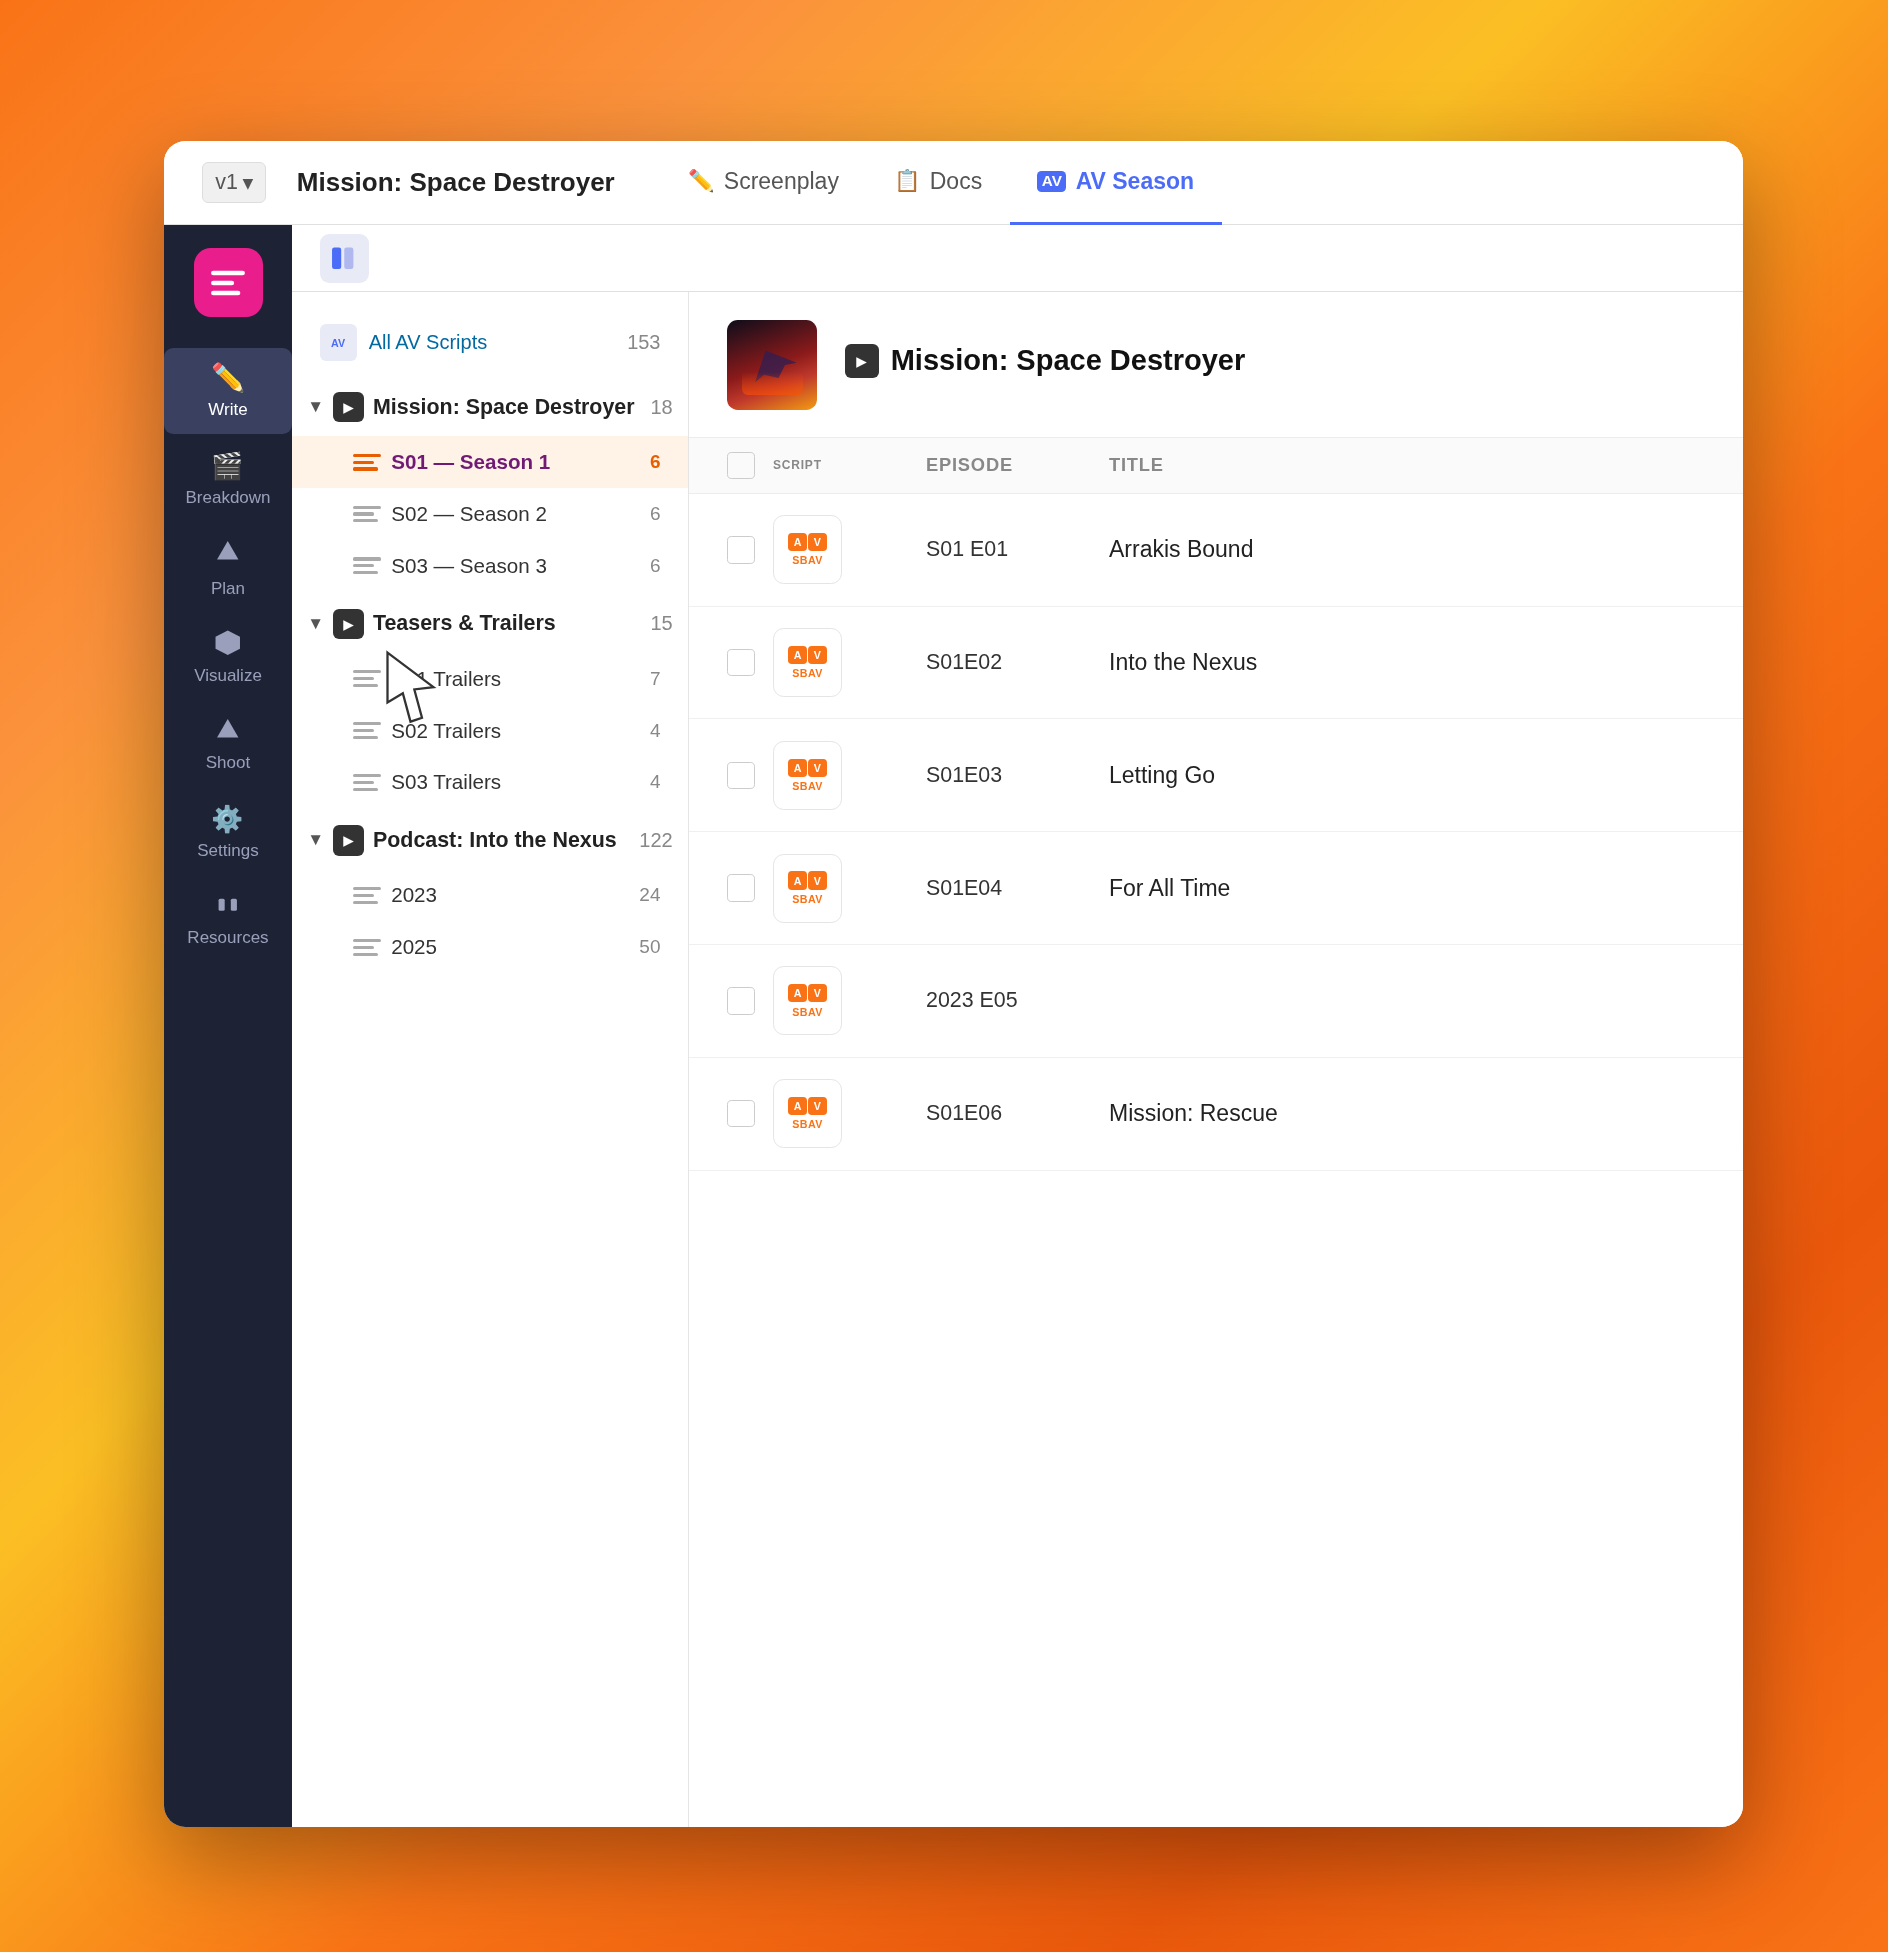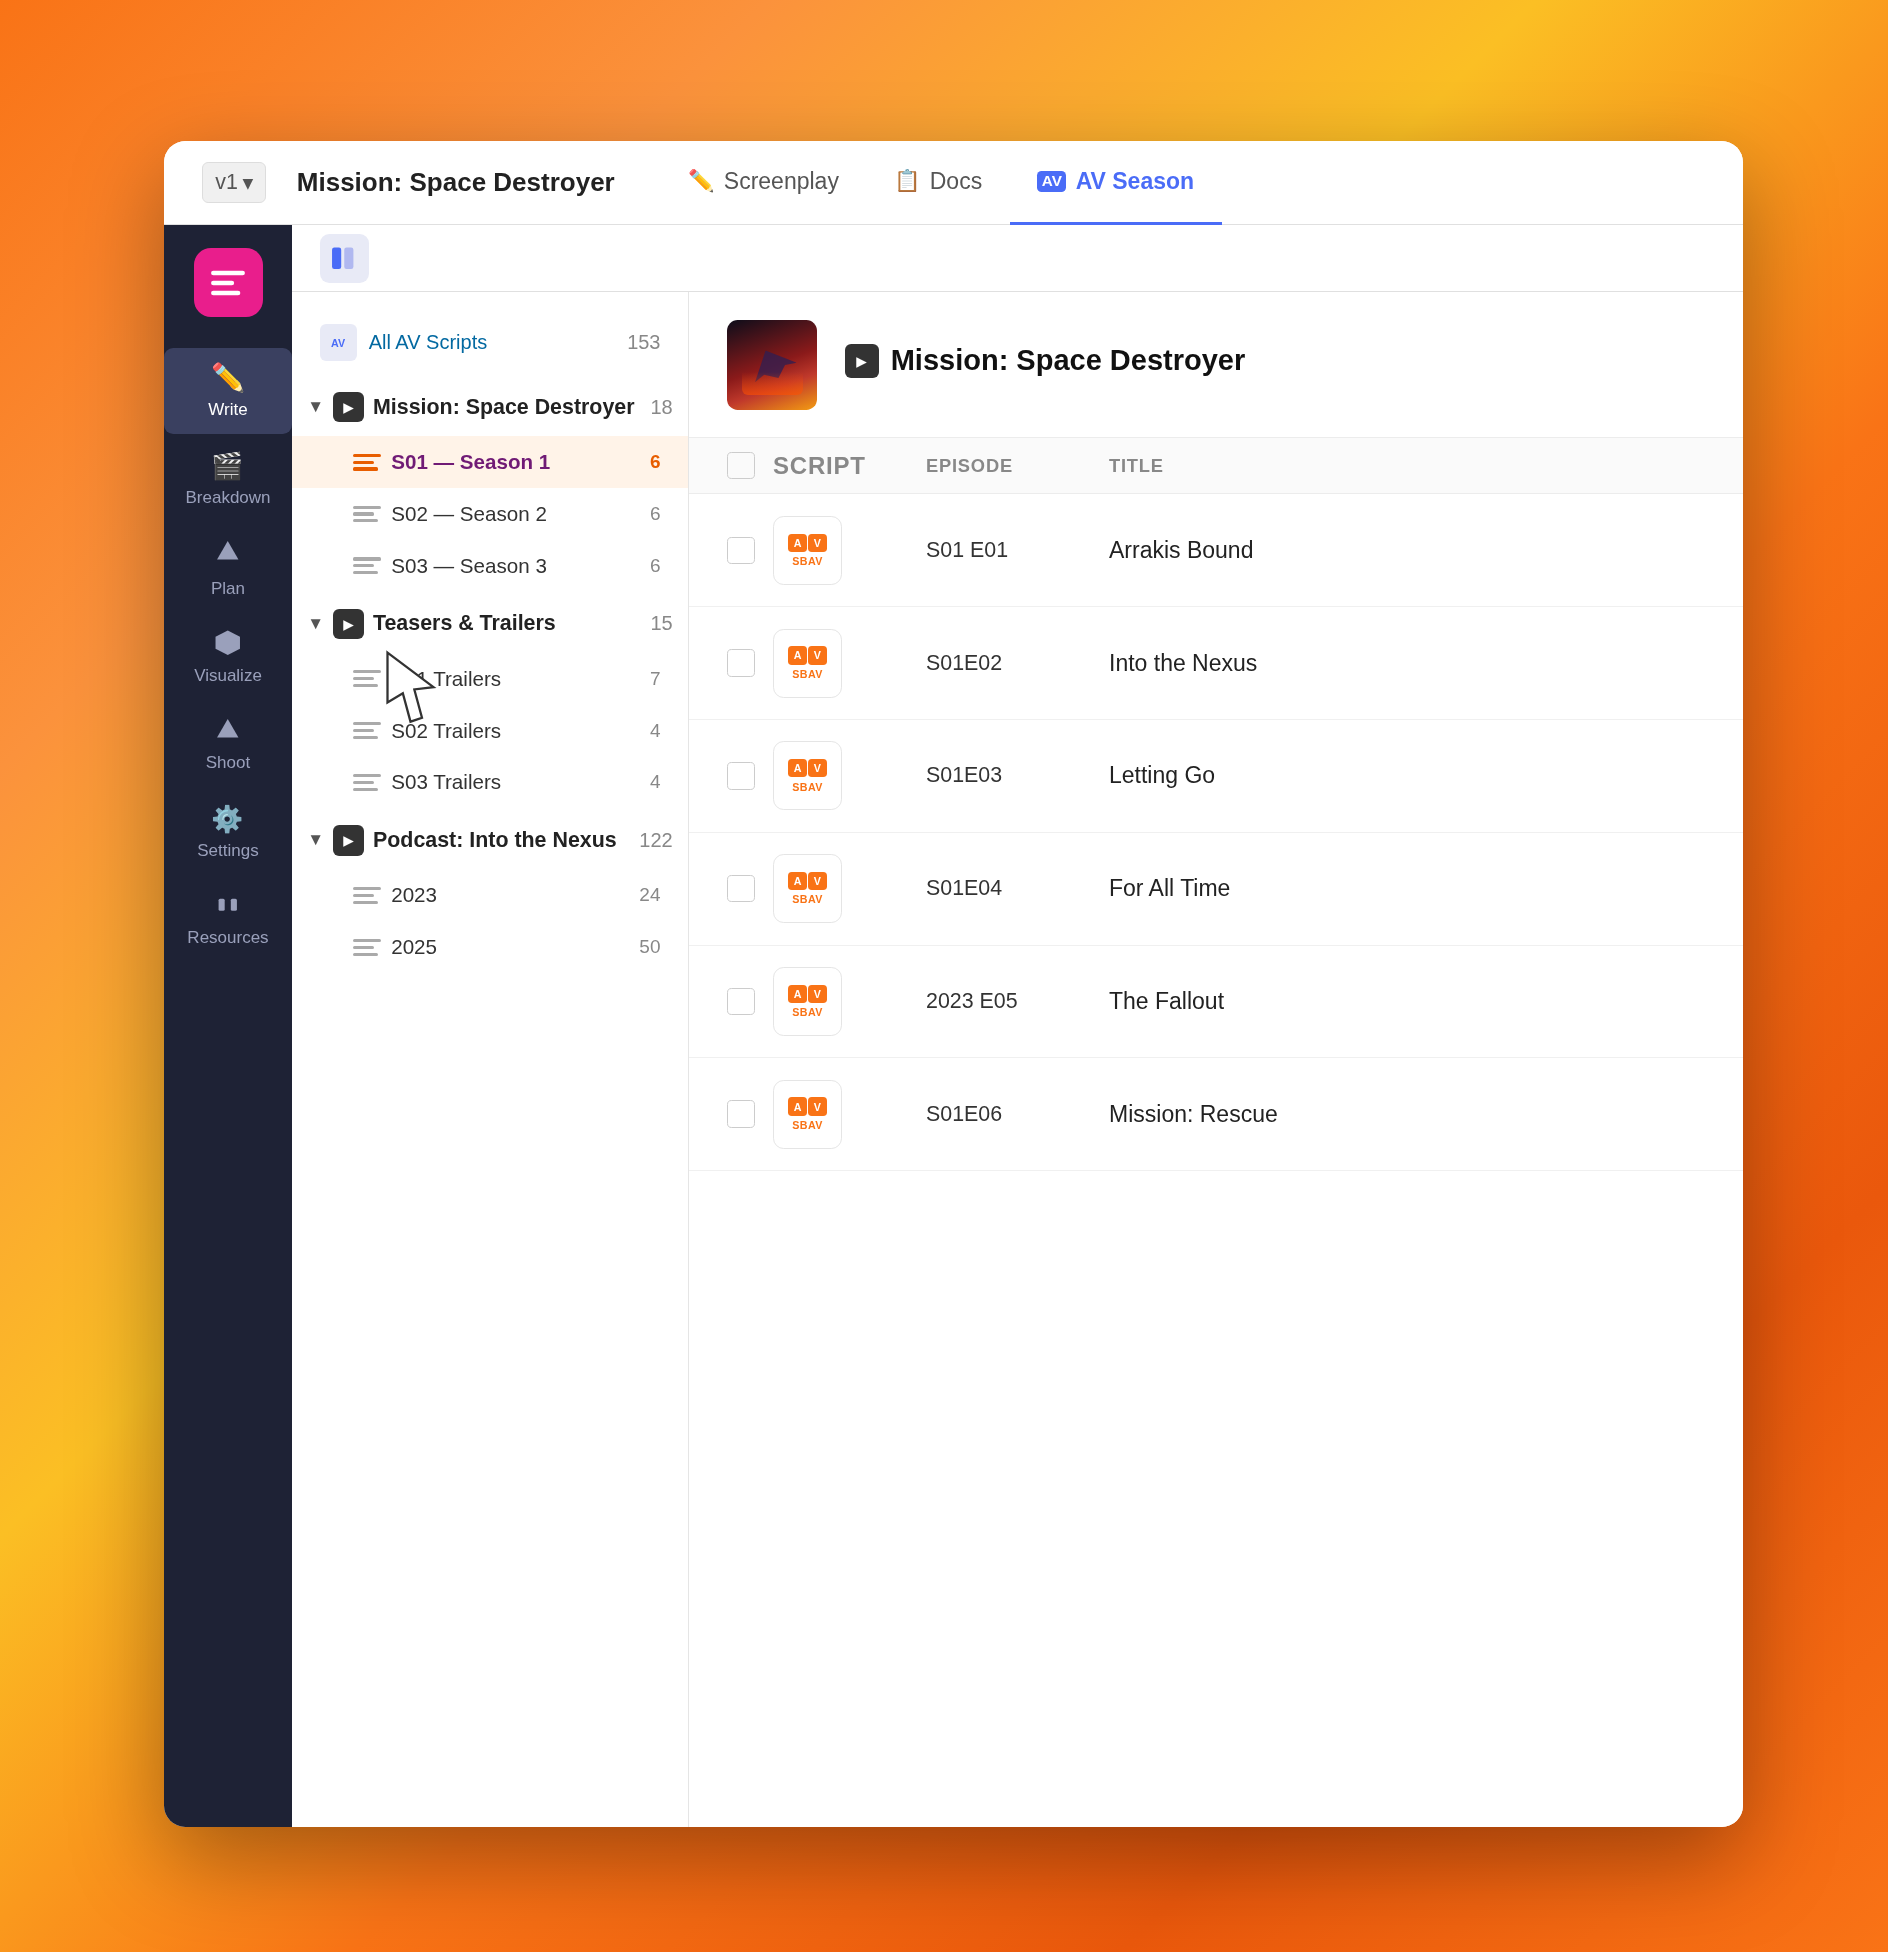--- a/index.html
+++ b/index.html
@@ -340,21 +340,21 @@
     
     .table-header {
       display: flex;
       align-items: center;
       padding: 13.7px 38px;
       background: #fafafa;
       border-bottom: 0.8px solid #ececec;
       flex-shrink: 0;
     }
     .table-col-check { width: 46px; }
-    .table-col-script { width: 153px; font-size: 24px; font-weight: 600; color: #888; letter-spacing: 0.8px; }
+    .table-col-script { width: 153px; font-size: 12px; font-weight: 600; color: #888; letter-spacing: 0.8px; }
     .table-col-episode { width: 183px; font-size: 18.3px; font-weight: 600; color: #888; letter-spacing: 0.8px; }
     .table-col-title { flex: 1; font-size: 18.3px; font-weight: 600; color: #888; letter-spacing: 0.8px; }
     
     .table-body {
       overflow-y: auto;
       flex: 1;
     }
     .table-row {
       display: flex;
       align-items: center;
@@ -786,21 +786,20 @@
               <div class="row-script">
                 <div class="script-badge">
                   <div class="script-badge-av">
                     <div class="badge-a">A</div>
                     <div class="badge-v">V</div>
                   </div>
                   <div class="badge-sbav">SBAV</div>
                 </div>
               </div>
               <div class="row-episode">2023 E05</div>
-              <div class="row-title">The Fallout</div>
             </div>
 
             <div class="table-row">
               <div class="row-check">
                 <div class="checkbox"></div>
               </div>
               <div class="row-script">
                 <div class="script-badge">
                   <div class="script-badge-av">
                     <div class="badge-a">A</div>

